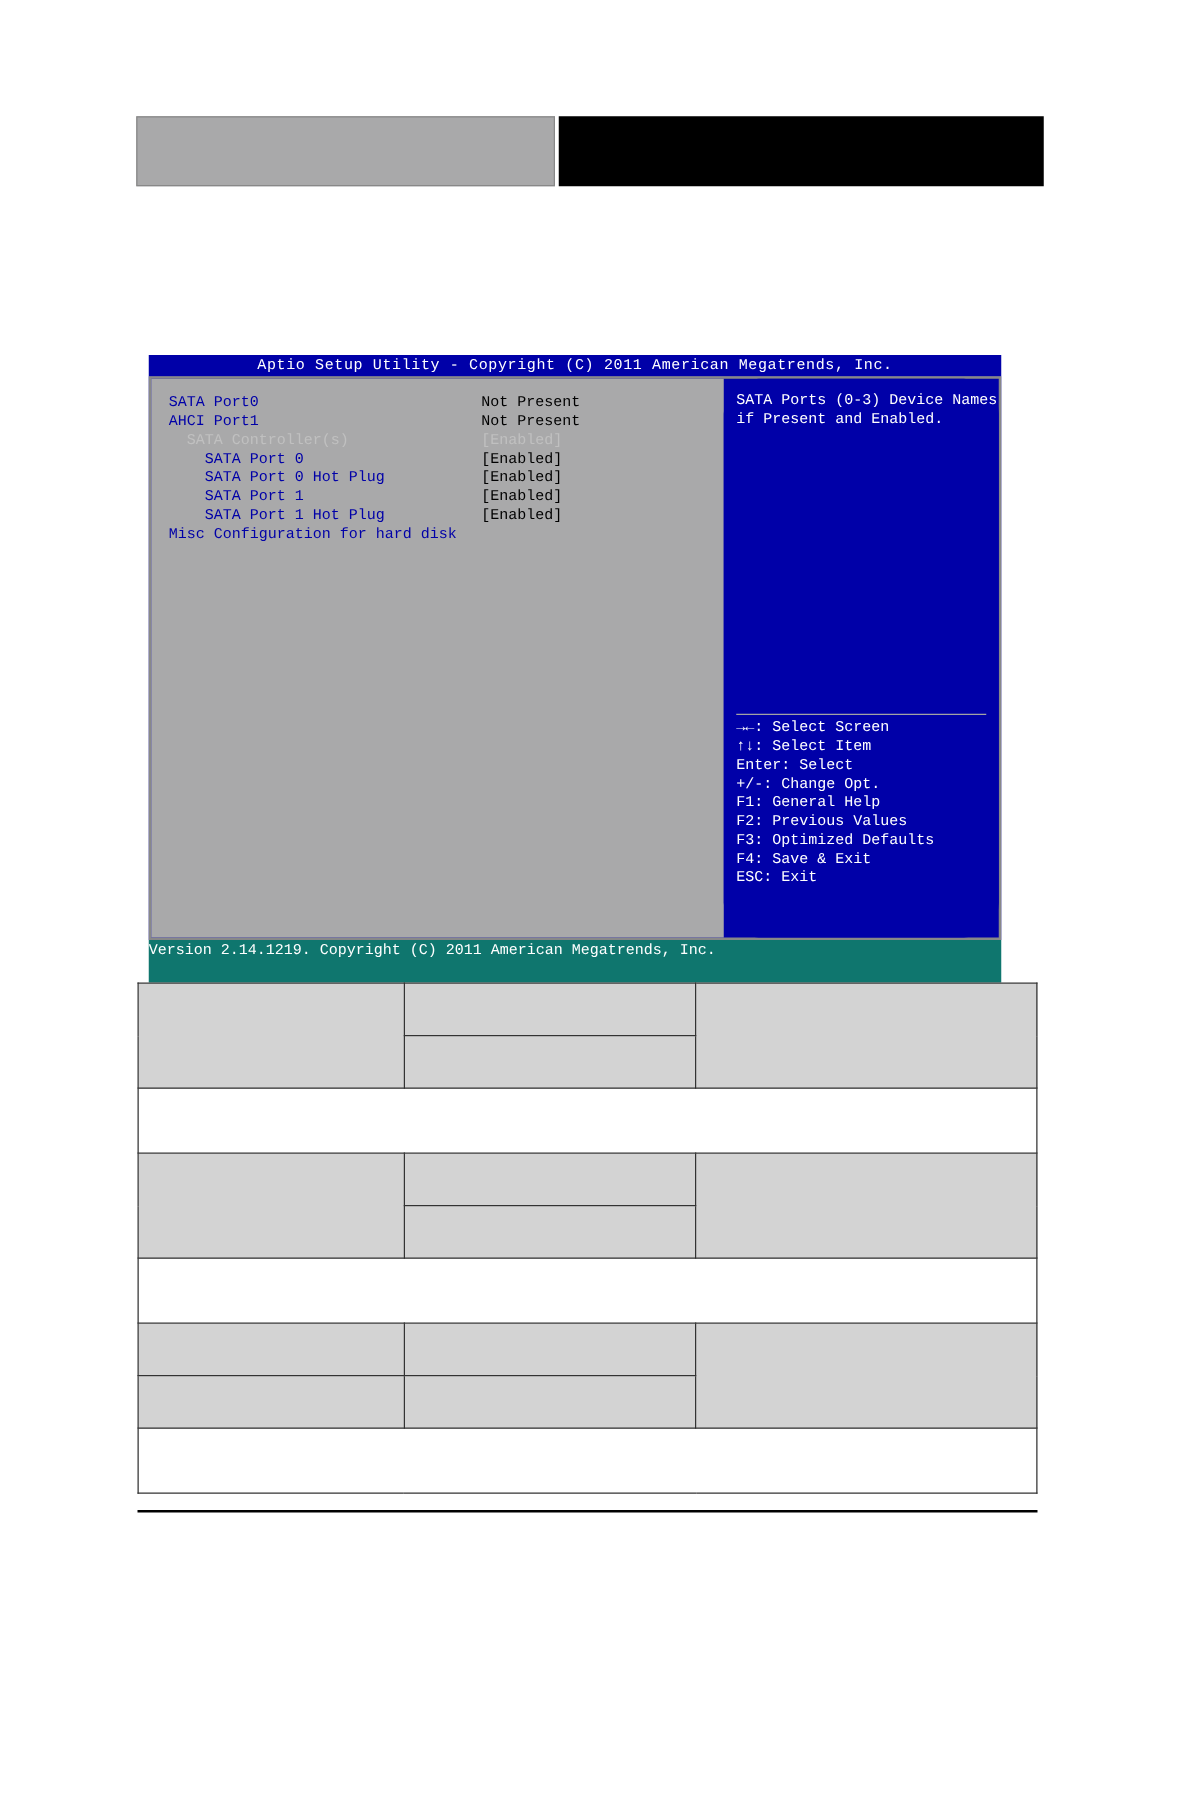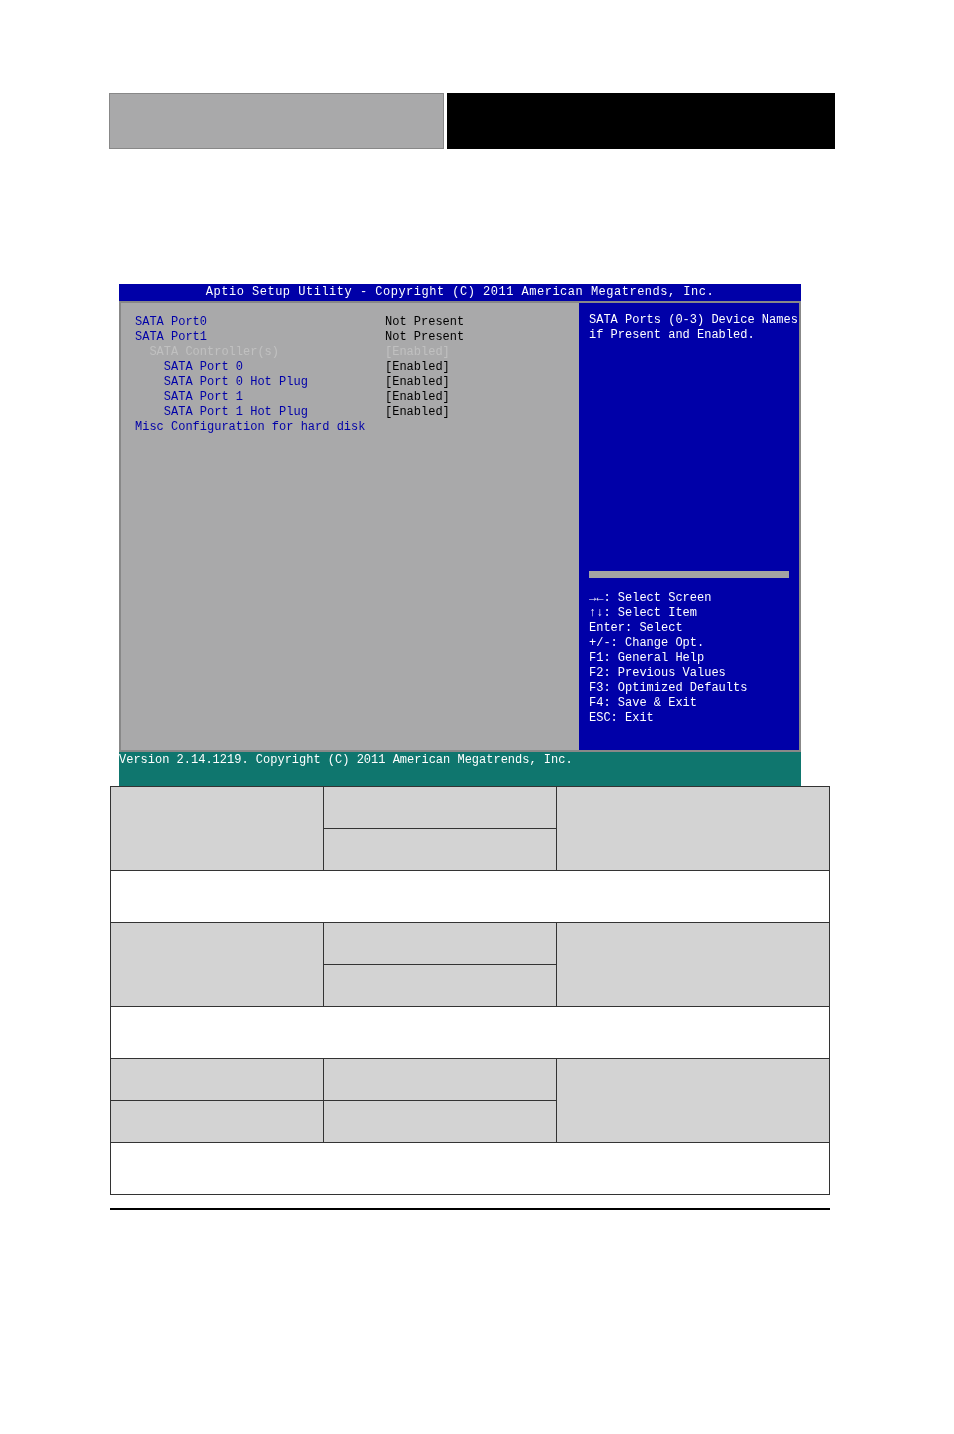--- a/index.html
+++ b/index.html
@@ -15,21 +15,21 @@
   .bios-tab { display:inline-block; background:#22a8a8; color:#000; padding:2px 10px 2px 10px; margin-left:55px; font-size:12px; }
   .bios-body { display:flex; border:2px solid #888; background:#0000a8; height:451px; }
   .bios-left { width:458px; background:#a9a9aa; color:#0000a8; padding:12px 14px; line-height:15px; }
   .bios-left .row { display:flex; white-space:pre; }
   .bios-left .lbl { color:#0000a8; width:250px; }
   .bios-left .lbl.sel { color:#c0c0c0; }
   .bios-left .val { color:#000; }
   .bios-left .val.sel { color:#c0c0c0; }
   .bios-right{ flex:1; background:#0000a8; color:#fff; padding:12px 10px; line-height:15px; white-space:pre; position:relative;border-radius:28px; }
   .bios-right-help { position:absolute; top:10px; left:10px; right:10px; }
-  .bios-right-keys { position:absolute; top:268px; left:10px; right:10px; border-top:7px solid #a3a3a3; padding-top:13px; }
+  .bios-right-keys { position:absolute; top:268px; left:10px; right:10px; border-top:1px solid #a3a3a3; padding-top:3px; }
   .bios-footer { background:#0f766e; color:#fff; height:34px; text-align:left; line-height:17px; }
 
   .tbl { position:absolute; left:110px; top:786px; width:720px; border-collapse:collapse; font-size:14px; }
   .tbl td { border:1px solid #333; padding:0; }
   .tbl td.grey { background:#d3d3d3; }
   .tbl td.wide { height:52px; }
   .tbl .col1 { width:213px; height:42px; }
   .tbl .col2 { width:234px; height:42px; }
   .tbl .col3 { width:273px; height:42px; }
 
@@ -41,21 +41,21 @@
 <div class="top-bar-wrap">
   <div class="top-bar-grey"></div>
   <div class="top-bar-black"></div>
 </div>
 
 <div class="bios">
   <div class="bios-header">Aptio Setup Utility - Copyright (C) 2011 American Megatrends, Inc.</div>
   <div class="bios-body">
     <div class="bios-left" id="bios-left">
         <div class="row"><span class="lbl ">SATA Port0</span><span class="val val">Not Present</span></div>
-        <div class="row"><span class="lbl ">SATA Port1</span><span class="val val">Not Present</span></div>
+        <div class="row"><span class="lbl ">AHCI Port1</span><span class="val val">Not Present</span></div>
         <div class="row"><span class="lbl "></span><span class="val "></span></div>
         <div class="row"><span class="lbl sel">  SATA Controller(s)</span><span class="val sel">[Enabled]</span></div>
         <div class="row"><span class="lbl "></span><span class="val "></span></div>
         <div class="row"><span class="lbl "></span><span class="val "></span></div>
         <div class="row"><span class="lbl ">    SATA Port 0</span><span class="val ">[Enabled]</span></div>
         <div class="row"><span class="lbl ">    SATA Port 0 Hot Plug</span><span class="val ">[Enabled]</span></div>
         <div class="row"><span class="lbl ">    SATA Port 1</span><span class="val ">[Enabled]</span></div>
         <div class="row"><span class="lbl ">    SATA Port 1 Hot Plug</span><span class="val ">[Enabled]</span></div>
         <div class="row"><span class="lbl "></span><span class="val "></span></div>
         <div class="row"><span class="lbl ">Misc Configuration for hard disk</span><span class="val val"></span></div>

